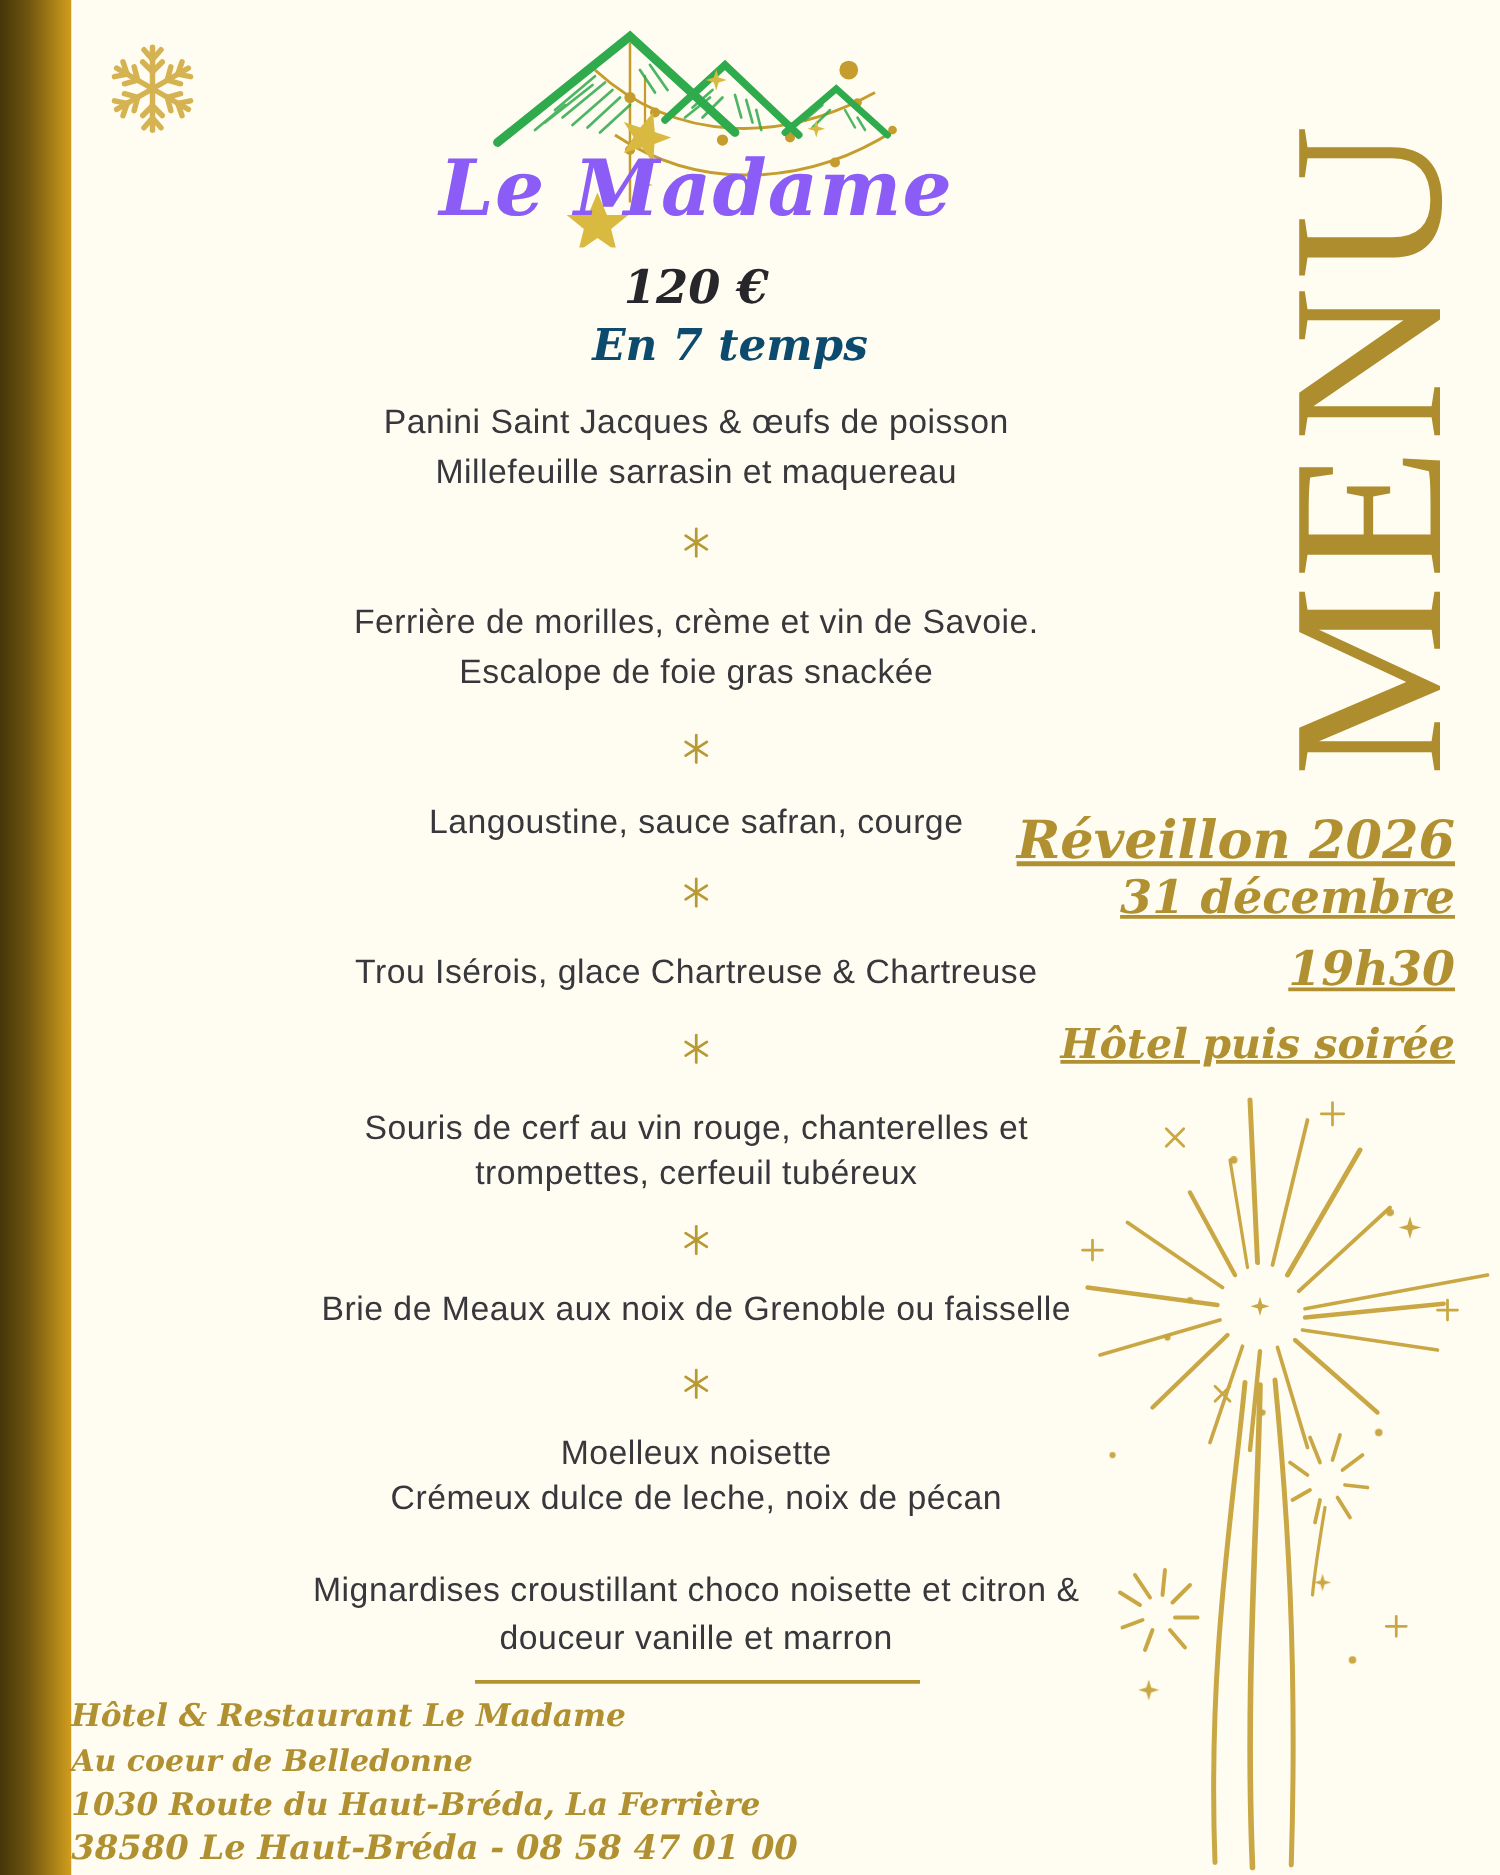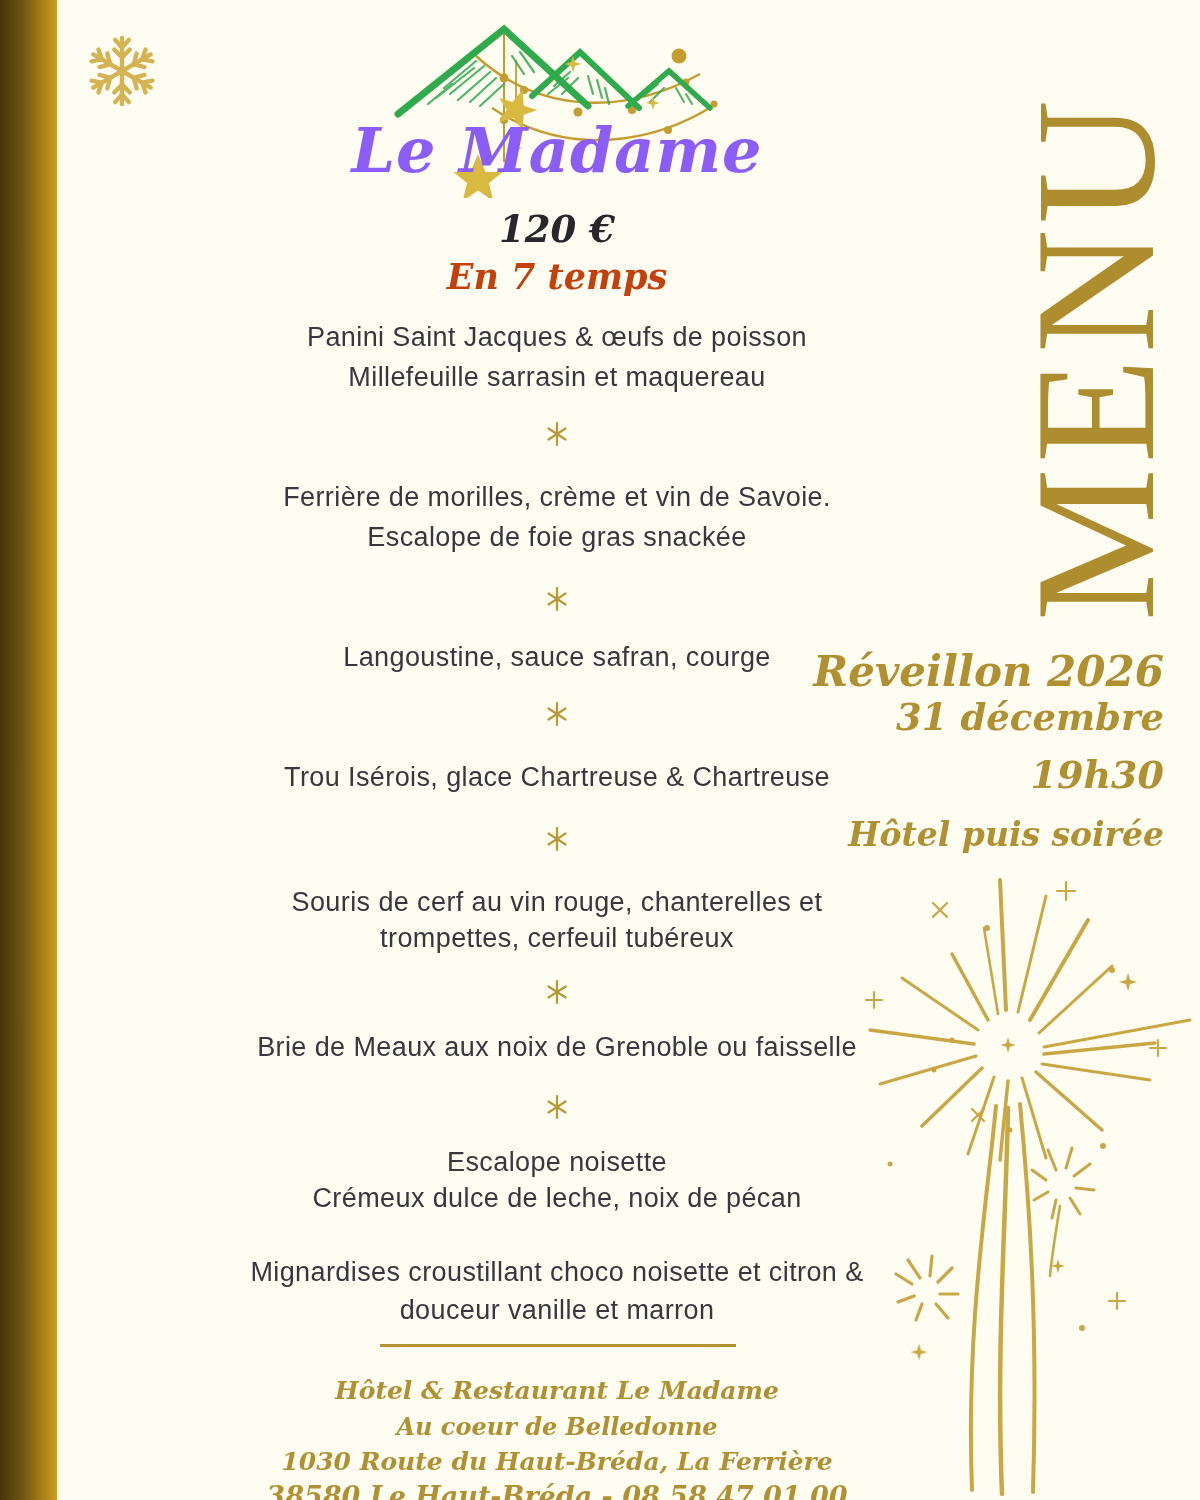--- a/index.html
+++ b/index.html
@@ -15,40 +15,40 @@
   .snowflake{position:absolute;left:84px;top:28px;}
   .logo-art{position:absolute;left:392px;top:16px;}
   .fireworks{position:absolute;left:850px;top:858px;}
   
   .script{font-family:"DejaVu Serif",serif;font-style:italic;font-weight:700;}
   .brand{position:absolute;left:57px;top:110px;width:1000px;margin:0;text-align:center;
     font-size:62px;line-height:82px;color:#8b5cf6;letter-spacing:1px;}
   .price{position:absolute;left:57px;top:204px;width:1000px;text-align:center;
     font-size:37px;line-height:50px;color:#26262b;}
   .subtitle{position:absolute;left:57px;top:256px;width:1000px;text-align:center;
-    font-size:35px;line-height:42px;color:#c2410c;}
+    font-size:35px;line-height:42px;color:#0c4a6e;padding-left:27px;}
   
   .courses{position:absolute;left:57px;top:0;width:1000px;height:1500px;}
   .mline{position:absolute;left:0;width:100%;text-align:center;
     font-size:27px;line-height:38px;color:#37373c;letter-spacing:.4px;}
   .sep{position:absolute;left:0;width:100%;text-align:center;}
   
   .menu-vertical{position:absolute;left:815px;top:268px;width:560px;height:180px;
     line-height:180px;text-align:center;transform:rotate(-90deg);
     font-family:"Liberation Serif",serif;font-size:172px;font-weight:400;
     color:#ad8d2d;letter-spacing:5px;}
   
-  .event{position:absolute;right:36px;top:648px;width:560px;text-align:right;color:#b09030;}
+  .event{position:absolute;right:36px;top:648px;width:560px;text-align:right;color:#b09030;text-decoration:underline;}
   .ev0{font-size:42px;line-height:48px;}
   .ev1{font-size:37px;line-height:42px;margin-top:0;}
   .ev2{font-size:38px;line-height:42px;margin-top:16px;}
   .ev3{font-size:33px;line-height:38px;margin-top:20px;}
   
   .fdivider{position:absolute;left:380px;top:1344px;width:356px;height:3px;background:#b3922f;}
-  .fline{position:absolute;left:57px;width:1000px;text-align:center;color:#b09030;margin-top:18px;}
+  .fline{position:absolute;left:57px;width:1000px;text-align:left;color:#b09030;}
   .f0{top:1357px;font-size:25px;line-height:32px;}
   .f1{top:1394px;font-size:24px;line-height:30px;}
   .f2{top:1428px;font-size:25px;line-height:32px;}
   .f3{top:1462px;font-size:27px;line-height:34px;}
 </style>
 </head>
 <body>
 
 <div class="page">
 
@@ -234,21 +234,21 @@
     <div class="mline" style="top:1028px">Brie de Meaux aux noix de Grenoble ou faisselle</div>
 
     <div class="sep" style="top:1093px"><svg width="22" height="28" viewBox="0 0 22 28">
           <g stroke="#b79a35" stroke-width="2.2" stroke-linecap="round">
             <line x1="11" y1="3" x2="11" y2="25"></line>
             <line x1="2.5" y1="8.5" x2="19.5" y2="19.5"></line>
             <line x1="19.5" y1="8.5" x2="2.5" y2="19.5"></line>
           </g>
         </svg></div>
 
-    <div class="mline" style="top:1143px">Escalope noisette</div>
+    <div class="mline" style="top:1143px">Moelleux noisette</div>
     <div class="mline" style="top:1179px">Crémeux dulce de leche, noix de pécan</div>
 
     <div class="mline" style="top:1253px">Mignardises croustillant choco noisette et citron &amp;</div>
     <div class="mline" style="top:1291px">douceur vanille et marron</div>
   </main>
 
   <div class="menu-vertical">MENU</div>
 
   <div class="event script">
     <div class="ev0">Réveillon 2026</div>

